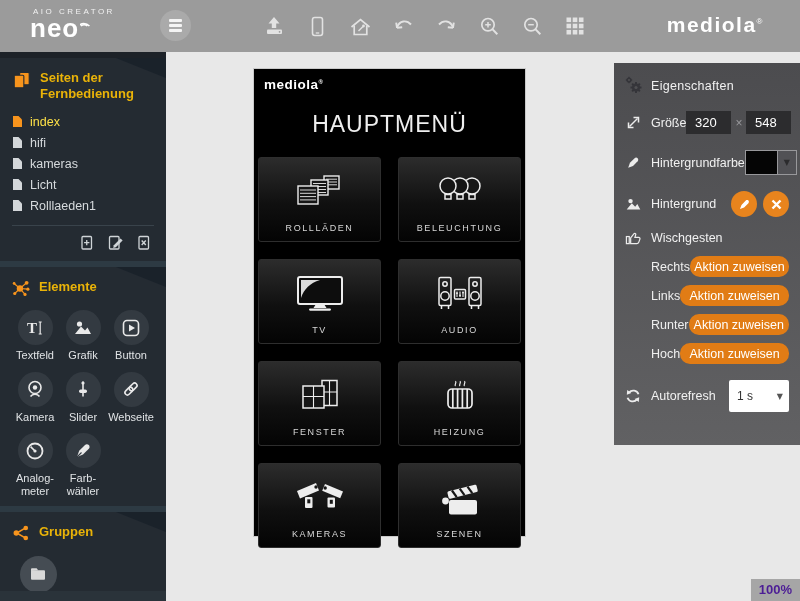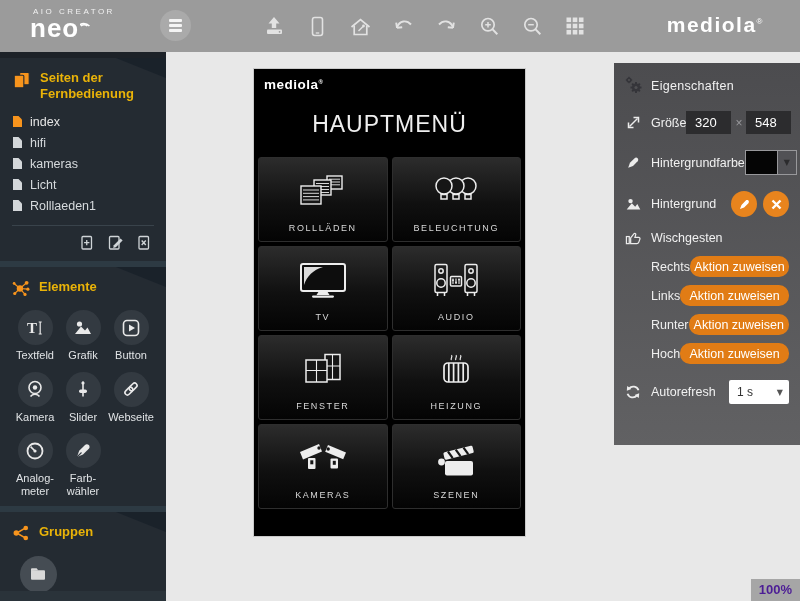--- a/index.html
+++ b/index.html
@@ -40,21 +40,21 @@
   .el-label { margin-top:4px; color:#e0e3e5; font-size:11px; text-align:center; line-height:1.15; max-width:46px; }
   .grp-circle { width:37px; height:37px; border-radius:50%; background:#454c53; display:flex; align-items:center; justify-content:center; }
   .sidebar-bottom { position:absolute; left:0; bottom:0; width:100%; height:10px; background:#2a333a; }
 
   
   .phone { position:absolute; left:253px; top:68px; width:273px; height:469px; background:#000;
     border:1px solid #c9c9c9; z-index:1; }
   .phone-brand { position:absolute; left:10px; top:8px; color:#fff; font-size:13.5px; font-weight:bold; letter-spacing:0.5px; }
   .phone-brand sup { font-size:6px; }
   .phone-title { position:absolute; top:42px; width:100%; text-align:center; color:#efefef; font-size:23px; letter-spacing:1px; }
-  .tiles { position:absolute; left:4px; right:4px; top:88px; display:grid; grid-template-columns:1fr 1fr; gap:4px; grid-auto-rows:85px; }
+  .tiles { position:absolute; left:4px; right:4px; top:88px; display:grid; grid-template-columns:1fr 1fr; gap:17px; grid-auto-rows:85px; }
   .tile { position:relative; border:1px solid #2e2e2e; border-radius:3px;
     background:linear-gradient(180deg,#2c2c2c 0%,#101010 55%,#040404 100%);
     display:flex; align-items:center; justify-content:center; cursor:pointer; }
   .tile svg { margin-bottom:16px; }
   .tile-label { position:absolute; bottom:8px; width:100%; text-align:center; color:#d8d8d8; font-size:9px; letter-spacing:1.6px; }
 
   
   .panel { position:absolute; left:614px; top:63px; width:186px; height:382px;
     background:linear-gradient(180deg,#4c4c4f,#616163); padding:13px 11px 0 11px; z-index:3; color:#efefef; }
   .prow { display:flex; align-items:center; margin-bottom:12px; }
@@ -68,21 +68,21 @@
   .swatch .chip { width:33px; height:25px; background:#050505; border:1px solid #98989b; }
   .swatch .dd { width:19px; height:25px; background:#515155; border:1px solid #98989b; border-left:none;
     display:flex; align-items:center; justify-content:center; color:#2b2b2d; font-size:8px; font-family:"DejaVu Sans",sans-serif; }
   .circ-btn { width:26px; height:26px; border-radius:50%; background:#e8841d; display:flex; align-items:center; justify-content:center; cursor:pointer; }
   .gest-row { display:flex; align-items:center; margin:0 0 4px 26px; height:25px; }
   .gest-row .lbl { flex:1; font-size:12.5px; }
   .btn-orange { background:#e17c15; color:#fff; border:none; font-size:12.5px; height:21px;
     font-family:"Liberation Sans",sans-serif; cursor:pointer; border-radius:10px; }
   .btn-assign { width:118px; }
   .btn-pass { height:24px; padding:0 11px; font-size:13px; }
-  .select { width:60px; height:24px; background:#fff; border-radius:2px; display:flex; align-items:center;
+  .select { width:60px; height:32px; background:#fff; border-radius:2px; display:flex; align-items:center;
     padding:0 6px 0 8px; cursor:pointer; }
   .select .val { flex:1; color:#333; font-size:12px; }
   .select .car { color:#555; font-size:8px; font-family:"DejaVu Sans",sans-serif; }
 
   .zoom-badge { position:absolute; right:0; bottom:0; background:#a6a6a6; color:#4c1d95;
     font-size:13px; font-weight:bold; padding:3px 8px 4px 8px; z-index:6; }
 </style>
 </head>
 <body>
 
@@ -193,21 +193,21 @@
     <div class="sec-head">
       <svg width="19" height="19" viewBox="0 0 17 17" style="margin-top:1px">
         <g fill="#f7941d" stroke="#242b32" stroke-width="1">
           <rect x="6.8" y="1.2" width="8.6" height="11.2" rx="1"></rect>
           <rect x="2" y="3.8" width="8.6" height="11.2" rx="1"></rect>
         </g>
       </svg>
       <span class="sec-title">Seiten der Fernbedienung</span>
     </div>
 
-    <div class="page-item active" style="color:#e5e5e5">
+    <div class="page-item active" style="color:#fde047">
       <svg width="11" height="13" viewBox="0 0 11 13">
           <path d="M1 1 h5.5 l3.5 3.5 V12 H1 Z" fill="#f7941d"></path>
         </svg>
       <span>index</span>
     </div>
     <div class="page-item">
       <svg width="11" height="13" viewBox="0 0 11 13">
           <path d="M1 1 h5.5 l3.5 3.5 V12 H1 Z" fill="#d3d7da"></path>
         </svg>
       <span>hifi</span>

